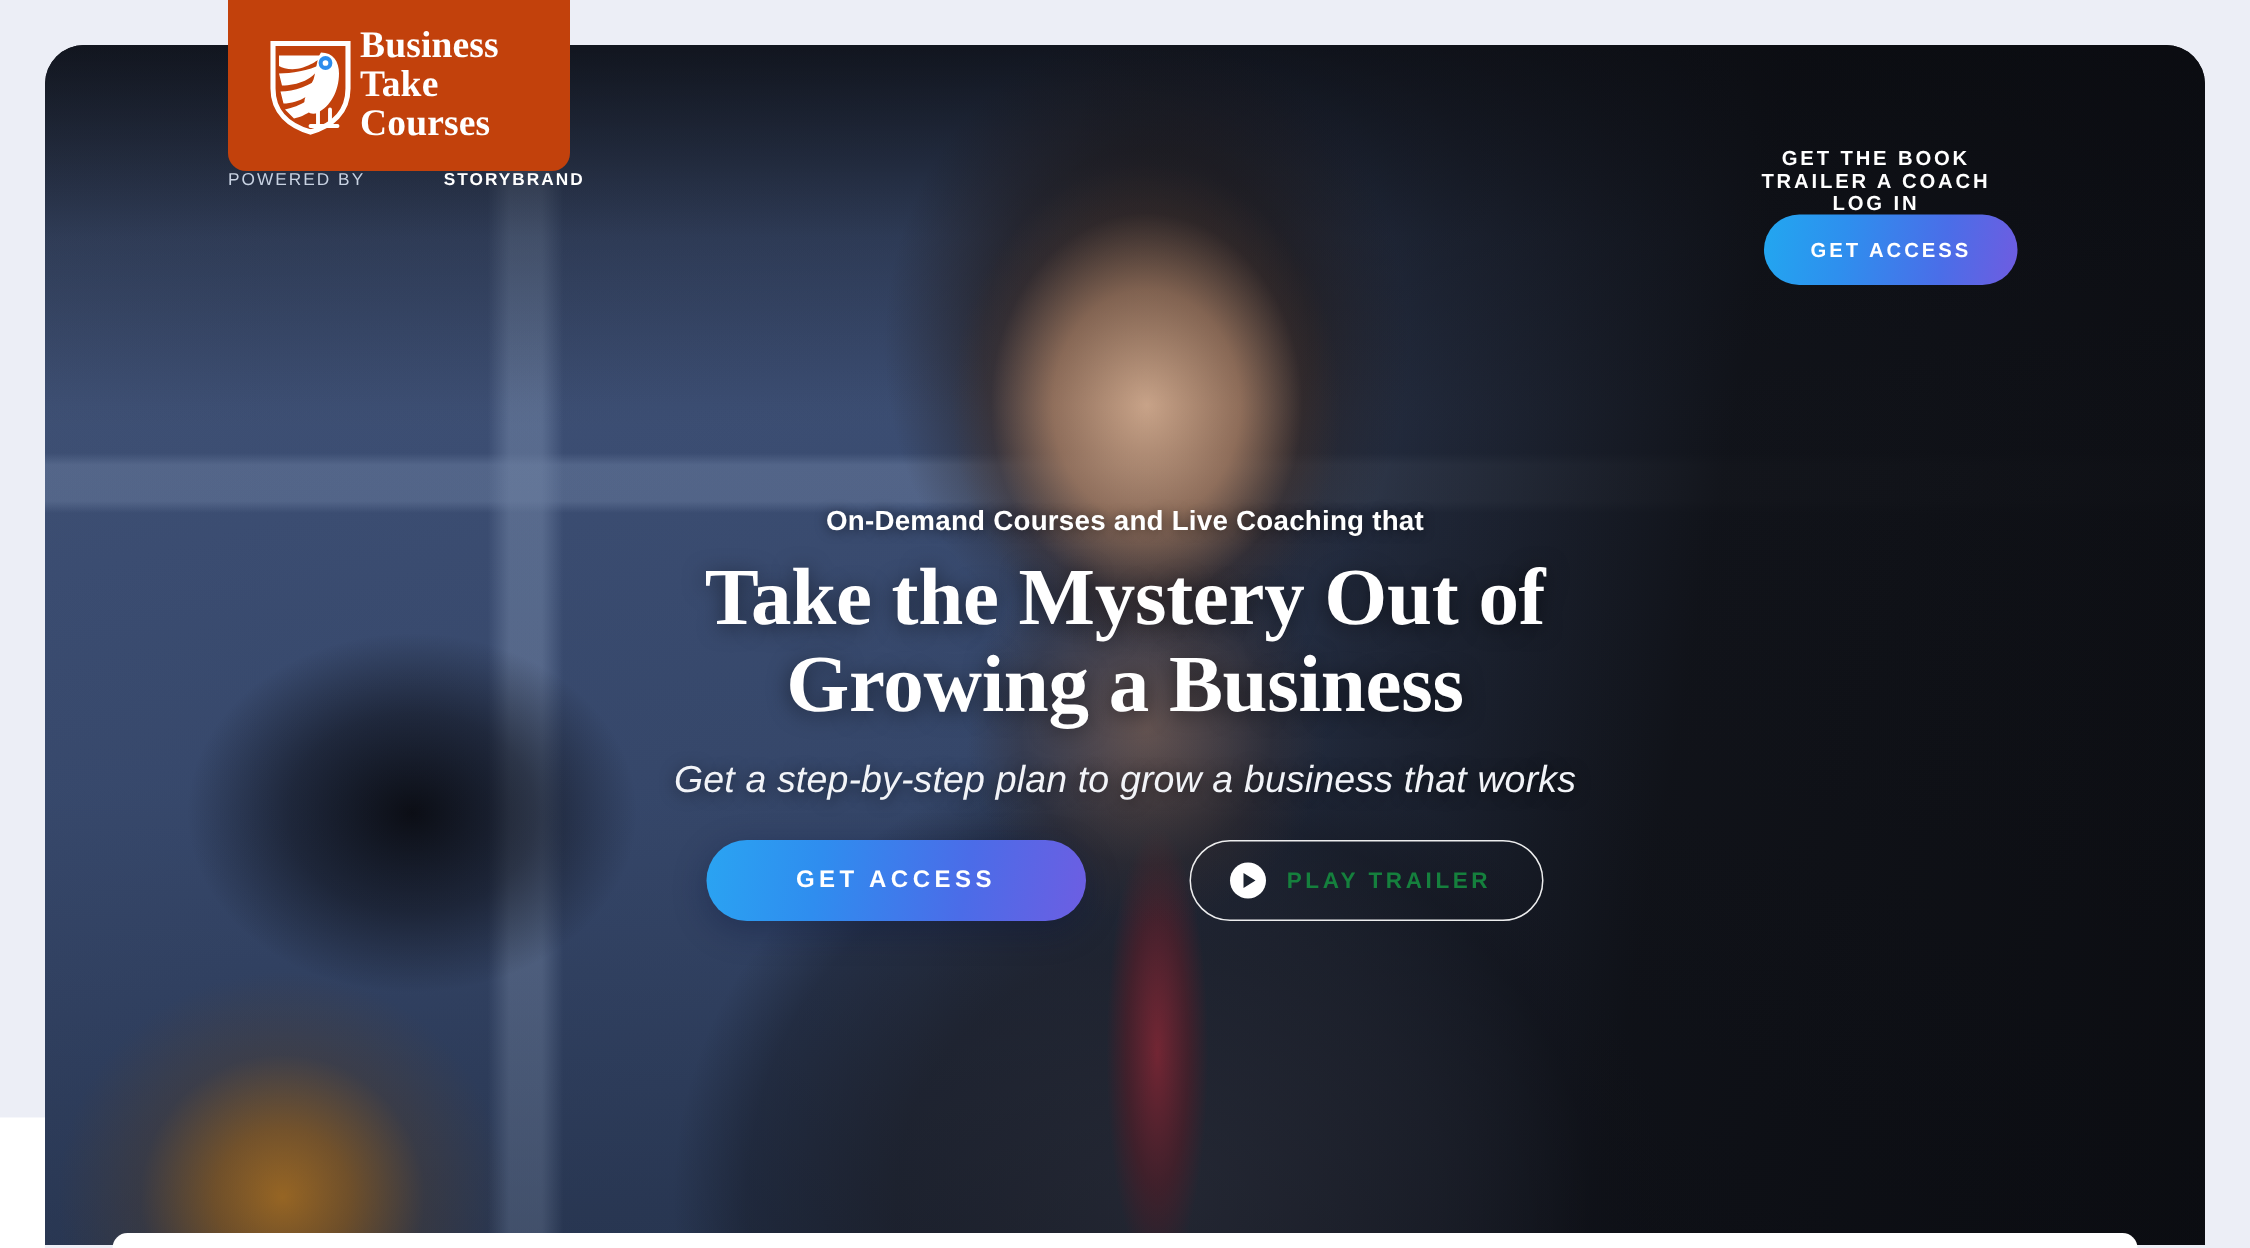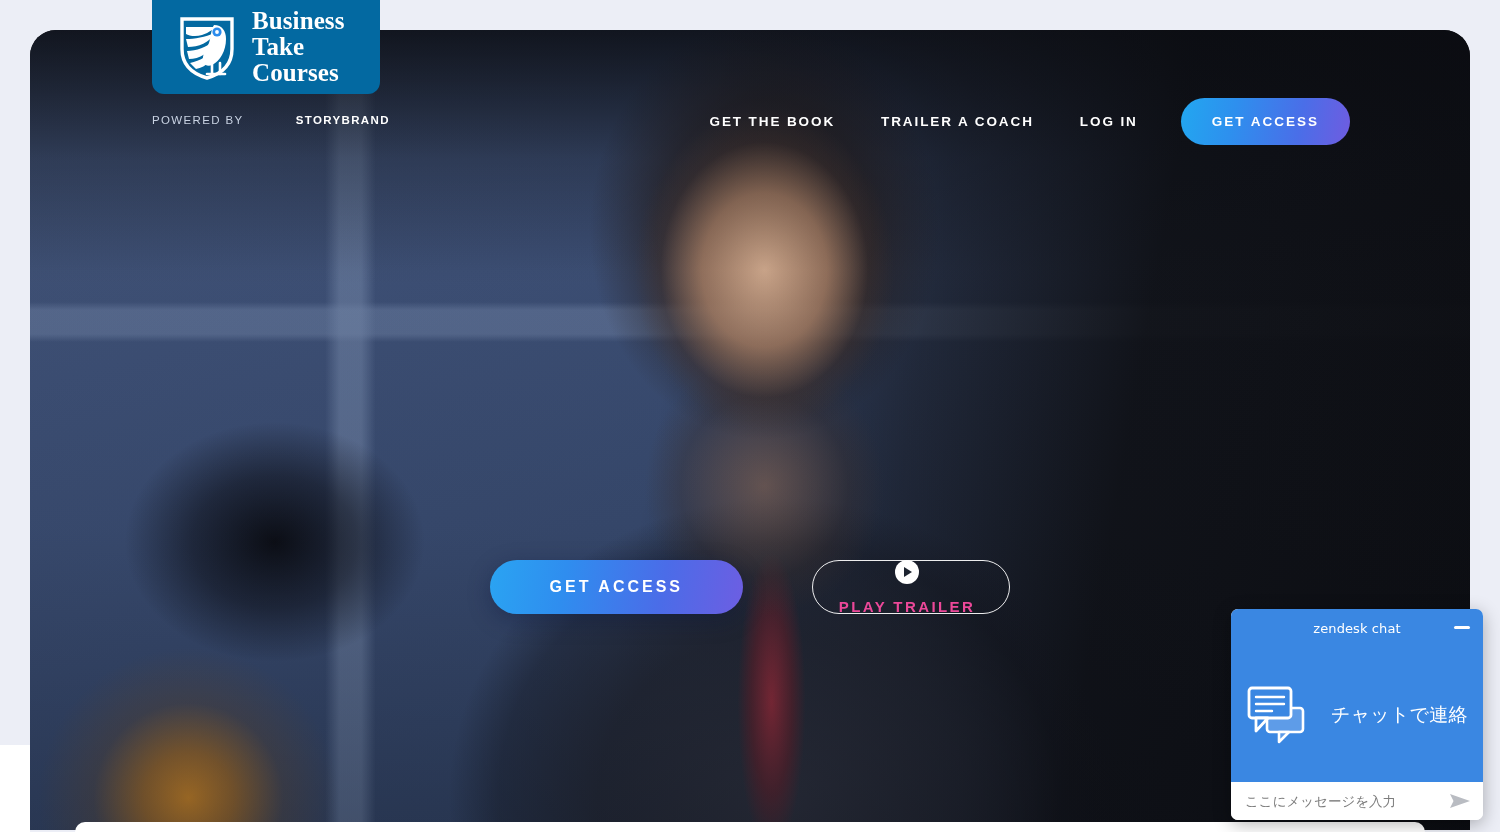--- a/index.html
+++ b/index.html
@@ -81,26 +81,26 @@
     inset: 0;
     background: linear-gradient(180deg, rgba(8,10,16,0.42) 0%, rgba(8,10,16,0.06) 30%, rgba(8,10,16,0.10) 62%, rgba(8,10,16,0.30) 100%);
   }
 
   
   .logo-badge {
     position: absolute;
     left: 152px;
     top: 0;
     width: 228px;
-    height: 94px;
-    background: #0369a1;
+    height: 114px;
+    background: #c2410c;
     border-radius: 0 0 12px 12px;
     display: flex;
     align-items: center;
-    gap: 14px;
+    gap: 2px;
     padding: 0 22px 0 24px;
     z-index: 8;
   }
   .logo-mark { width: 62px; height: 68px; flex: 0 0 auto; }
   .logo-words {
     color: #ffffff;
     font-family: "Liberation Serif", serif;
     font-weight: bold;
     font-size: 25px;
     line-height: 1.04;
@@ -123,20 +123,21 @@
 
   
   .nav {
     position: absolute;
     right: 120px;
     top: 68px;
     display: flex;
     align-items: center;
     gap: 0;
     z-index: 8;
+    flex-direction: column;
   }
   .nav-link {
     color: #ffffff;
     font-size: 13.5px;
     font-weight: bold;
     letter-spacing: 1.9px;
     text-decoration: none;
     padding: 0 23px;
     white-space: nowrap;
     cursor: pointer;
@@ -228,27 +229,26 @@
   .btn-ghost {
     display: inline-flex;
     align-items: center;
     justify-content: center;
     gap: 14px;
     height: 54px;
     padding: 0 34px 0 26px;
     border-radius: 28px;
     border: 1.6px solid rgba(255,255,255,.92);
     background: transparent;
-    color: #ec4899;
+    color: #15803d;
     font-size: 15px;
     font-weight: bold;
     letter-spacing: 2.4px;
     font-family: inherit;
     cursor: pointer;
-    flex-direction: column;
   }
   .play-dot {
     width: 24px; height: 24px;
     border-radius: 50%;
     background: #ffffff;
     display: inline-flex;
     align-items: center;
     justify-content: center;
     flex: 0 0 auto;
   }
@@ -364,20 +364,28 @@
   <div class="hero">
     <div class="hero-photo"></div>
 
     <nav class="nav">
       <a class="nav-link">GET THE BOOK</a>
       <a class="nav-link">TRAILER A COACH</a>
       <a class="nav-link">LOG IN</a>
       <button class="nav-cta">GET ACCESS</button>
     </nav>
 
+    <div class="hero-copy">
+      <div class="eyebrow">On-Demand Courses and Live Coaching that</div>
+      <h1 class="headline">
+        <span>Take the Mystery Out of</span><br>
+        <span>Growing a Business</span>
+      </h1>
+      <div class="subhead">Get a step-by-step plan to grow a business that works</div>
+    </div>
 
     <div class="hero-actions">
       <button class="btn-primary">GET ACCESS</button>
       <button class="btn-ghost">
         <span class="play-dot">
             <i></i>
           </span>
         <span>PLAY TRAILER</span>
       </button>
     </div>
@@ -399,36 +407,14 @@
     <div class="logo-words">
       <div>Business</div>
       <div>Take</div>
       <div>Courses</div>
     </div>
   </div>
   <div class="powered"><span>POWERED BY </span><b>STORYBRAND</b></div>
 
   <div class="next-section"></div>
 
-  <div class="chat-widget">
-    <div class="chat-header">
-      <span class="chat-title">zendesk chat</span>
-      <span class="chat-min"></span>
-    </div>
-    <div class="chat-body">
-      <svg class="bubble-icon" viewBox="0 0 78 62" fill="none">
-        <rect x="22" y="24" width="36" height="24" rx="3" fill="#5e9ce8" stroke="#ffffff" stroke-width="2.6"></rect>
-        <path d="M34 48 L34 58 L44 48 Z" fill="#5e9ce8" stroke="#ffffff" stroke-width="2.6" stroke-linejoin="round"></path>
-        <rect x="4" y="4" width="42" height="30" rx="3" fill="#3a87e2" stroke="#ffffff" stroke-width="2.8"></rect>
-        <path d="M11 34 L11 47 L23 34 Z" fill="#3a87e2" stroke="#ffffff" stroke-width="2.8" stroke-linejoin="round"></path>
-        <path d="M11 13 H39 M11 20 H39 M11 27 H27" stroke="#ffffff" stroke-width="2.4" stroke-linecap="round"></path>
-      </svg>
-      <span class="chat-prompt">チャットで連絡</span>
-    </div>
-    <div class="chat-input-row">
-      <input class="chat-input" value="" placeholder="ここにメッセージを入力" style="">
-      <svg class="send-icon" viewBox="0 0 22 20">
-        <path d="M1 3 L21 10 L1 17 L4.5 10 Z" fill="#b9bcc2"></path>
-      </svg>
-    </div>
-  </div>
 
 </div>
 
 </body></html>

